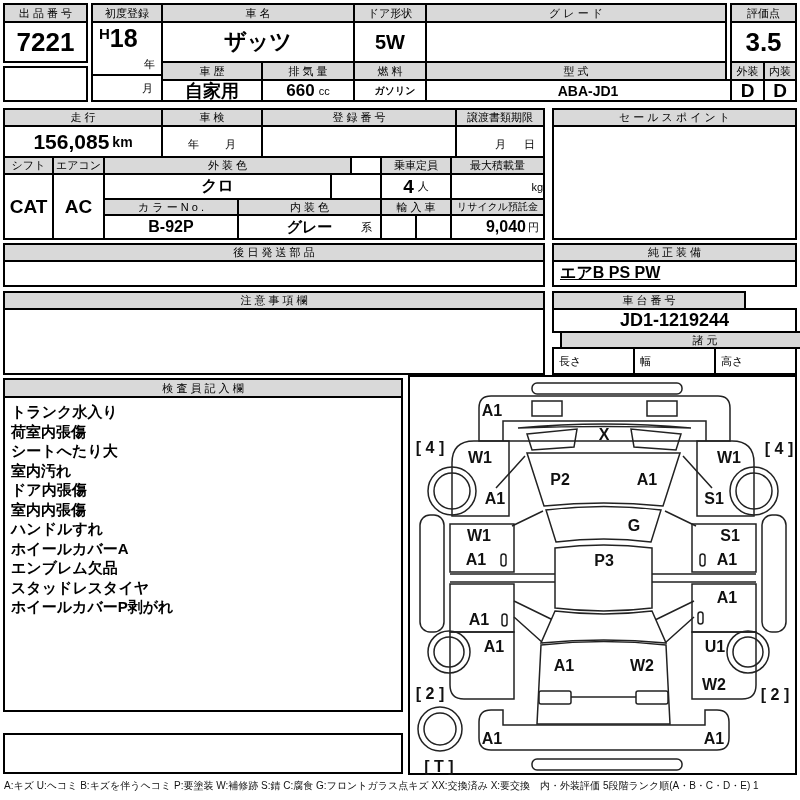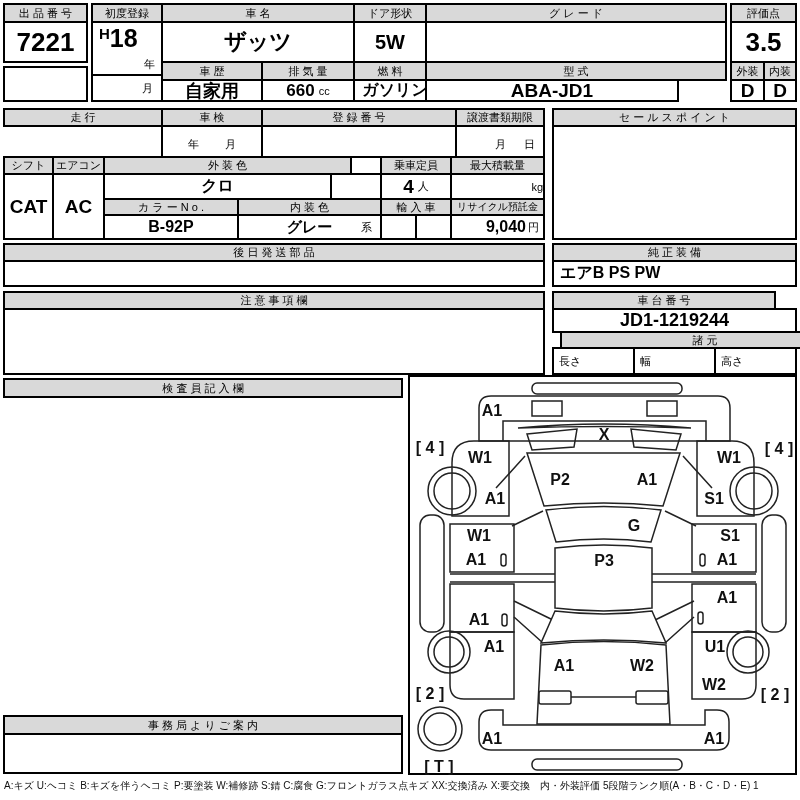--- a/index.html
+++ b/index.html
@@ -46,35 +46,39 @@
   <div class="cell val" style="left:161px;top:79px;width:102px;height:23px;font-size:18px;">自家用</div>
   <div class="cell hdr" style="left:261px;top:61px;width:94px;height:20px;">排 気 量</div>
   <div class="cell val" style="left:261px;top:79px;width:94px;height:23px;font-size:17px;">
     <span>660</span>
       <span class="unit">cc</span>
   </div>
 
   <div class="cell hdr" style="left:353px;top:3px;width:74px;height:20px;">ドア形状</div>
   <div class="cell val" style="left:353px;top:21px;width:74px;height:42px;font-size:20px;">5W</div>
   <div class="cell hdr" style="left:353px;top:61px;width:74px;height:20px;text-align:center;">燃 料</div>
-  <div class="cell val" style="left:353px;top:79px;width:84px;height:23px;font-size:16px;">ガソリン</div>
+  <div class="cell val" style="left:353px;top:79px;width:84px;height:23px;font-size:10px;">ガソリン</div>
 
   <div class="cell hdr" style="left:425px;top:3px;width:302px;height:20px;">グ  レ  ー  ド</div>
   <div class="cell val" style="left:425px;top:21px;width:302px;height:42px;"></div>
   <div class="cell hdr" style="left:425px;top:61px;width:302px;height:20px;">型 式</div>
-  <div class="cell val" style="left:425px;top:79px;width:254px;height:23px;font-size:19px;">ABA-JD1</div>
+  <div class="cell val" style="left:425px;top:79px;width:326px;height:23px;font-size:14px;">ABA-JD1</div>
 
   <div class="cell hdr" style="left:730px;top:3px;width:67px;height:20px;">評価点</div>
   <div class="cell val big" style="left:730px;top:21px;width:67px;height:42px;">3.5</div>
   <div class="cell hdr" style="left:730px;top:61px;width:35px;height:20px;">外装</div>
   <div class="cell hdr" style="left:763px;top:61px;width:34px;height:20px;">内装</div>
   <div class="cell val" style="left:730px;top:79px;width:35px;height:23px;font-size:19px;">D</div>
   <div class="cell val" style="left:763px;top:79px;width:34px;height:23px;font-size:19px;">D</div>
 
   <div class="cell hdr" style="left:3px;top:108px;width:160px;height:19px;">走 行</div>
+  <div class="cell val" style="left:3px;top:125px;width:160px;height:33px;font-size:21px;">
+    <span>156,085</span>
+      <span style="font-size:14px;font-weight:bold;margin-left:3px;">km</span>
+  </div>
   <div class="cell hdr" style="left:161px;top:108px;width:102px;height:19px;">車 検</div>
   <div class="cell val" style="left:161px;top:125px;width:102px;height:33px;font-weight:normal;font-size:11px;gap:26px;align-items:flex-end;padding-bottom:4px;">
     <span>年</span>
       <span>月</span>
   </div>
   <div class="cell hdr" style="left:261px;top:108px;width:196px;height:19px;">登 録 番 号</div>
   <div class="cell val" style="left:261px;top:125px;width:196px;height:33px;"></div>
   <div class="cell hdr" style="left:455px;top:108px;width:90px;height:19px;">譲渡書類期限</div>
   <div class="cell val right" style="left:455px;top:125px;width:90px;height:33px;font-weight:normal;font-size:11px;gap:18px;align-items:flex-end;padding:0 8px 4px 0;">
     <span>月</span>
@@ -113,32 +117,45 @@
   <div class="cell" style="left:415px;top:214px;width:37px;height:26px;"></div>
   <div class="cell hdr" style="left:450px;top:198px;width:95px;height:18px;font-size:10px;">リサイクル預託金</div>
   <div class="cell val right" style="left:450px;top:214px;width:95px;height:26px;padding-right:4px;">
     <span style="font-size:16px;">9,040</span>
       <span class="unit" style="margin-left:2px;">円</span>
   </div>
 
   <div class="cell hdr" style="left:3px;top:243px;width:542px;height:19px;">後 日 発 送 部 品</div>
   <div class="cell" style="left:3px;top:260px;width:542px;height:27px;"></div>
   <div class="cell hdr" style="left:552px;top:243px;width:245px;height:19px;">純 正 装 備</div>
-  <div class="cell val left" style="left:552px;top:260px;width:245px;height:27px;font-size:16px;padding-left:6px;">エアB PS PW</div>
+  <div class="cell val left" style="left:552px;top:260px;width:245px;height:27px;font-size:16px;padding-left:6px;text-decoration:underline;">エアB PS PW</div>
 
   <div class="cell hdr" style="left:3px;top:291px;width:542px;height:19px;">注 意 事 項 欄</div>
   <div class="cell" style="left:3px;top:308px;width:542px;height:67px;"></div>
-  <div class="cell hdr" style="left:552px;top:291px;width:224px;height:19px;">車 台 番 号</div>
+  <div class="cell hdr" style="left:552px;top:291px;width:194px;height:19px;">車 台 番 号</div>
   <div class="cell val" style="left:552px;top:308px;width:245px;height:25px;font-size:18px;">JD1-1219244</div>
   <div class="cell hdr" style="left:560px;top:331px;width:290px;height:18px;">諸 元</div>
   <div class="cell val left" style="left:552px;top:347px;width:83px;height:28px;font-weight:normal;font-size:11px;padding-left:5px;">長さ</div>
   <div class="cell val left" style="left:633px;top:347px;width:83px;height:28px;font-weight:normal;font-size:11px;padding-left:5px;">幅</div>
   <div class="cell val left" style="left:714px;top:347px;width:83px;height:28px;font-weight:normal;font-size:11px;padding-left:5px;">高さ</div>
 
   <div class="cell hdr" style="left:3px;top:378px;width:400px;height:20px;">検 査 員 記 入 欄</div>
+  <div class="cell" style="left:3px;top:396px;width:400px;height:316px;padding:4px 6px;">
+      <div class="insp-item">トランク水入り</div>
+      <div class="insp-item">荷室内張傷</div>
+      <div class="insp-item">シートへたり大</div>
+      <div class="insp-item">室内汚れ</div>
+      <div class="insp-item">ドア内張傷</div>
+      <div class="insp-item">室内内張傷</div>
+      <div class="insp-item">ハンドルすれ</div>
+      <div class="insp-item">ホイールカバーA</div>
+      <div class="insp-item">エンブレム欠品</div>
+      <div class="insp-item">スタッドレスタイヤ</div>
+      <div class="insp-item">ホイールカバーP剥がれ</div>
+    </div>
 
   <div class="cell" style="left:408px;top:375px;width:389px;height:400px;">
     <svg width="385" height="396" viewBox="0 0 385 396">
 
       <rect class="ln" x="122" y="6" width="150" height="11" rx="5"></rect>
       <path class="ln" d="M69,64 V31 Q69,19 81,19 H308 Q320,19 320,31 V64 Z"></path>
       <rect class="ln" x="122" y="24" width="30" height="15"></rect>
       <rect class="ln" x="237" y="24" width="30" height="15"></rect>
       <path class="ln" d="M93,64 V44 H296 V64"></path>
 
@@ -214,18 +231,17 @@
         <div class="mark" style="left: 232px; top: 289px;">W2</div>
         <div class="mark" style="left: 304px; top: 308px;">W2</div>
         <div class="mark" style="left: 20px; top: 317px;">[ 2 ]</div>
         <div class="mark" style="left: 365px; top: 318px;">[ 2 ]</div>
         <div class="mark" style="left: 82px; top: 362px;">A1</div>
         <div class="mark" style="left: 304px; top: 362px;">A1</div>
         <div class="mark" style="left: 29px; top: 390px;">[ T ]</div>
       </div>
   </div>
 
-  <div class="cell hdr" style="left:3px;top:715px;width:400px;height:20px;">事 務 局 よ り ご 案 内</div>
   <div class="cell" style="left:3px;top:733px;width:400px;height:41px;"></div>
 
   <div class="legend">A:キズ U:ヘコミ B:キズを伴うヘコミ P:要塗装 W:補修跡 S:錆 C:腐食 G:フロントガラス点キズ XX:交換済み X:要交換　内・外装評価 5段階ランク順(A・B・C・D・E) 1</div>
 
 </div>
 
 </body></html>

